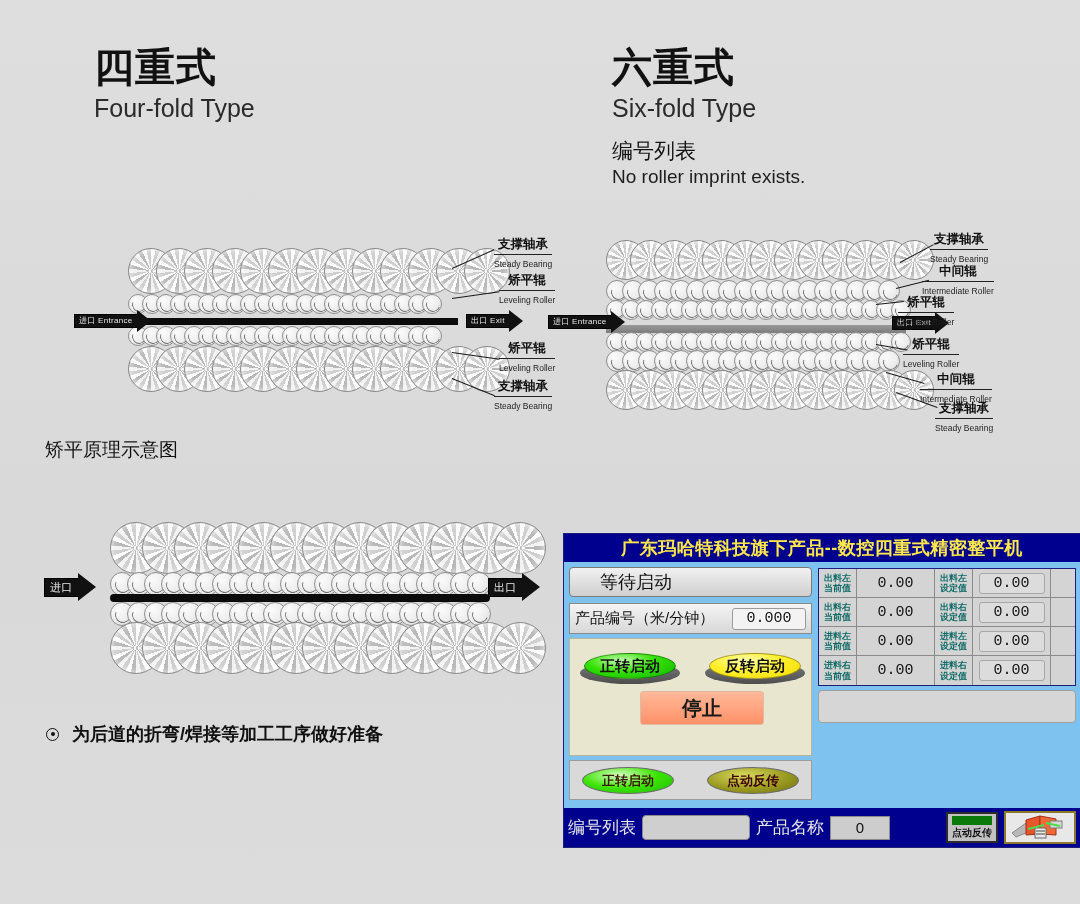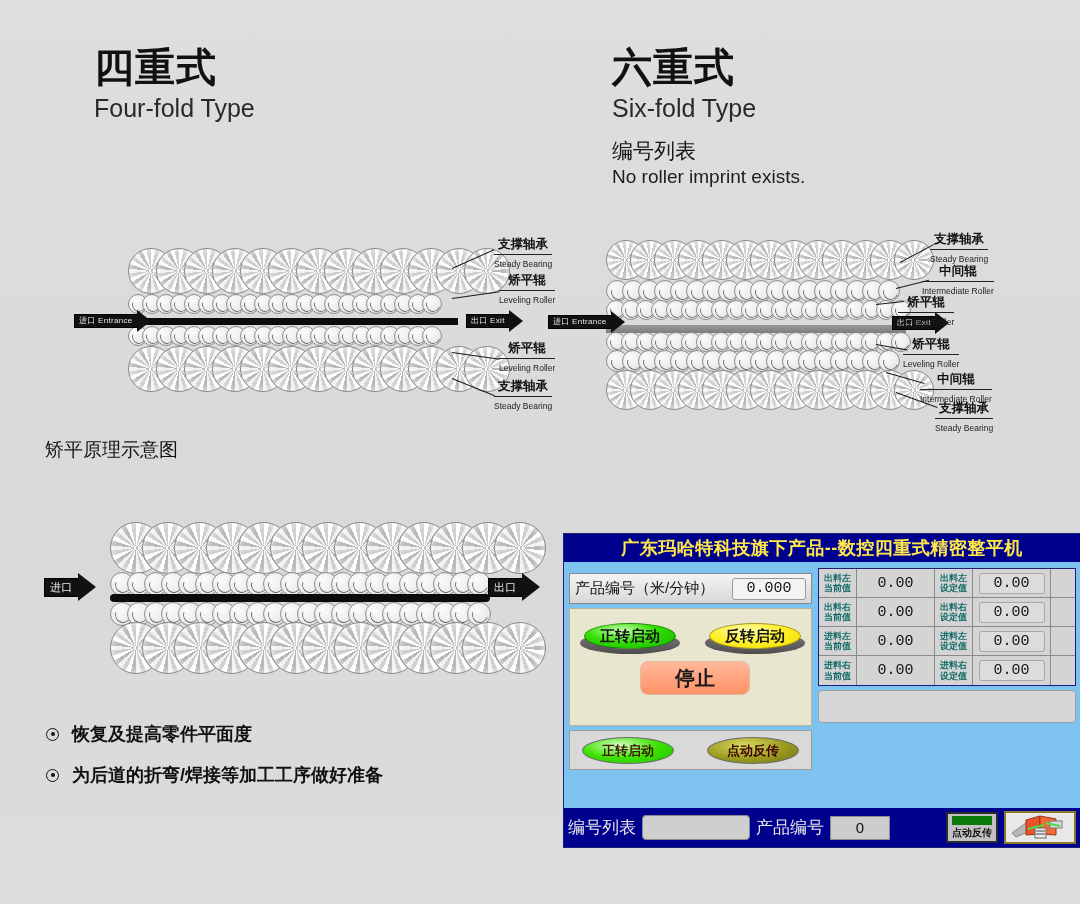--- a/index.html
+++ b/index.html
@@ -120,23 +120,23 @@
   .lamp-btn { position: absolute; width: 100px; height: 32px; }
   .lamp-btn .base { position: absolute; left: 0; top: 9px; width: 100px; height: 22px;
                     border-radius: 50%; background: linear-gradient(180deg,#7d7d7d,#4d4d4d); }
   .lamp-btn .cap { position: absolute; left: 4px; top: 0; width: 92px; height: 26px;
                    border-radius: 50%; display: flex; align-items: center;
                    justify-content: center; font-size: 15px; font-weight: 700; color: #111;
                    border: 1px solid rgba(0,0,0,.35); }
   .cap.green  { background: radial-gradient(ellipse at 40% 28%, #c6ffb4 0%, #33e000 45%, #14b400 100%); }
   .cap.yellow { background: radial-gradient(ellipse at 40% 28%, #ffffb0 0%, #ffef2b 45%, #f2dc00 100%); }
 
-  .stop-btn { position: absolute; left: 70px; top: 52px; width: 110px; height: 34px;
+  .stop-btn { position: absolute; left: 70px; top: 52px; width: 124px; height: 34px;
               background: linear-gradient(180deg,#ffb99a,#ff9168);
-              border: 1px solid #e4b9a4; border-radius: 8px;
+              border: 1px solid #e4b9a4; border-radius: 3px;
               display: flex; align-items: center; justify-content: center;
               font-size: 20px; font-weight: 700; color: #1a1a1a; }
 
   .jog-area { margin-top: 4px; height: 40px; background: #d9d9d9;
               border: 1px solid #9d9d9d; position: relative; }
   .jog-btn { position: absolute; top: 6px; width: 92px; height: 27px; border-radius: 50%;
              border: 1px solid #6b6b6b; display: flex; align-items: center;
              justify-content: center; font-size: 13px; font-weight: 700; }
   .jog-btn.g { left: 12px; background: radial-gradient(ellipse at 40% 30%, #d6ffc4 0%, #3ce300 50%, #1fbe00 100%); color: #3a1a00; }
   .jog-btn.o { right: 12px; background: radial-gradient(ellipse at 40% 30%, #d9d95e 0%, #9a9a20 55%, #6e6e14 100%); color: #3b0000; }
@@ -560,33 +560,30 @@
     <div class="tri"></div>
   </div>
   <div class="arrow-tag big" style="left:488px; top:578px;">
     <div class="tag-box">出口</div>
     <div class="tri"></div>
   </div>
 
   <div class="bullets" style="left:46px; top:722px;">
     <div class="bullet">
       <div class="dot"></div>
-      <div class="txt">恢复及提高零件平面度</div>
-    </div>
-    <div class="bullet">
-      <div class="dot"></div>
       <div class="txt">为后道的折弯/焊接等加工工序做好准备</div>
     </div>
   </div>
 
   <div class="hmi">
     <div class="hmi-title">广东玛哈特科技旗下产品--数控四重式精密整平机</div>
 
     <div class="hmi-body">
       <div class="hmi-left">
+        <div class="status-bar">等待启动</div>
 
         <div class="speed-row">
           <div class="lbl">产品编号（米/分钟）</div>
           <div class="val">0.000</div>
         </div>
 
         <div class="ctrl-area">
           <div class="lamp-btn" style="left:10px; top:14px;">
             <div class="base"></div>
             <div class="cap green">正转启动</div>
@@ -669,21 +666,21 @@
           </div>
         </div>
 
         <div class="msgbox"></div>
       </div>
     </div>
 
     <div class="hmi-foot">
       <div class="flbl">编号列表</div>
       <div class="pname-input"></div>
-      <div class="flbl">产品编号</div>
+      <div class="flbl">产品名称</div>
       <div class="pno-input">0</div>
       <div style="flex:1"></div>
       <div class="list-btn">
         <div class="greenbar"></div>
         <div class="t">点动反传</div>
       </div>
       <div class="icon-btn">
         <svg width="60" height="26" viewBox="0 0 60 26">
           <polygon points="2,18 16,8 18,17 6,22" fill="#b8b8b8" stroke="#8a8a8a"></polygon>
           <polygon points="16,5 30,1 30,19 16,20" fill="#e8552a" stroke="#a33012"></polygon>

